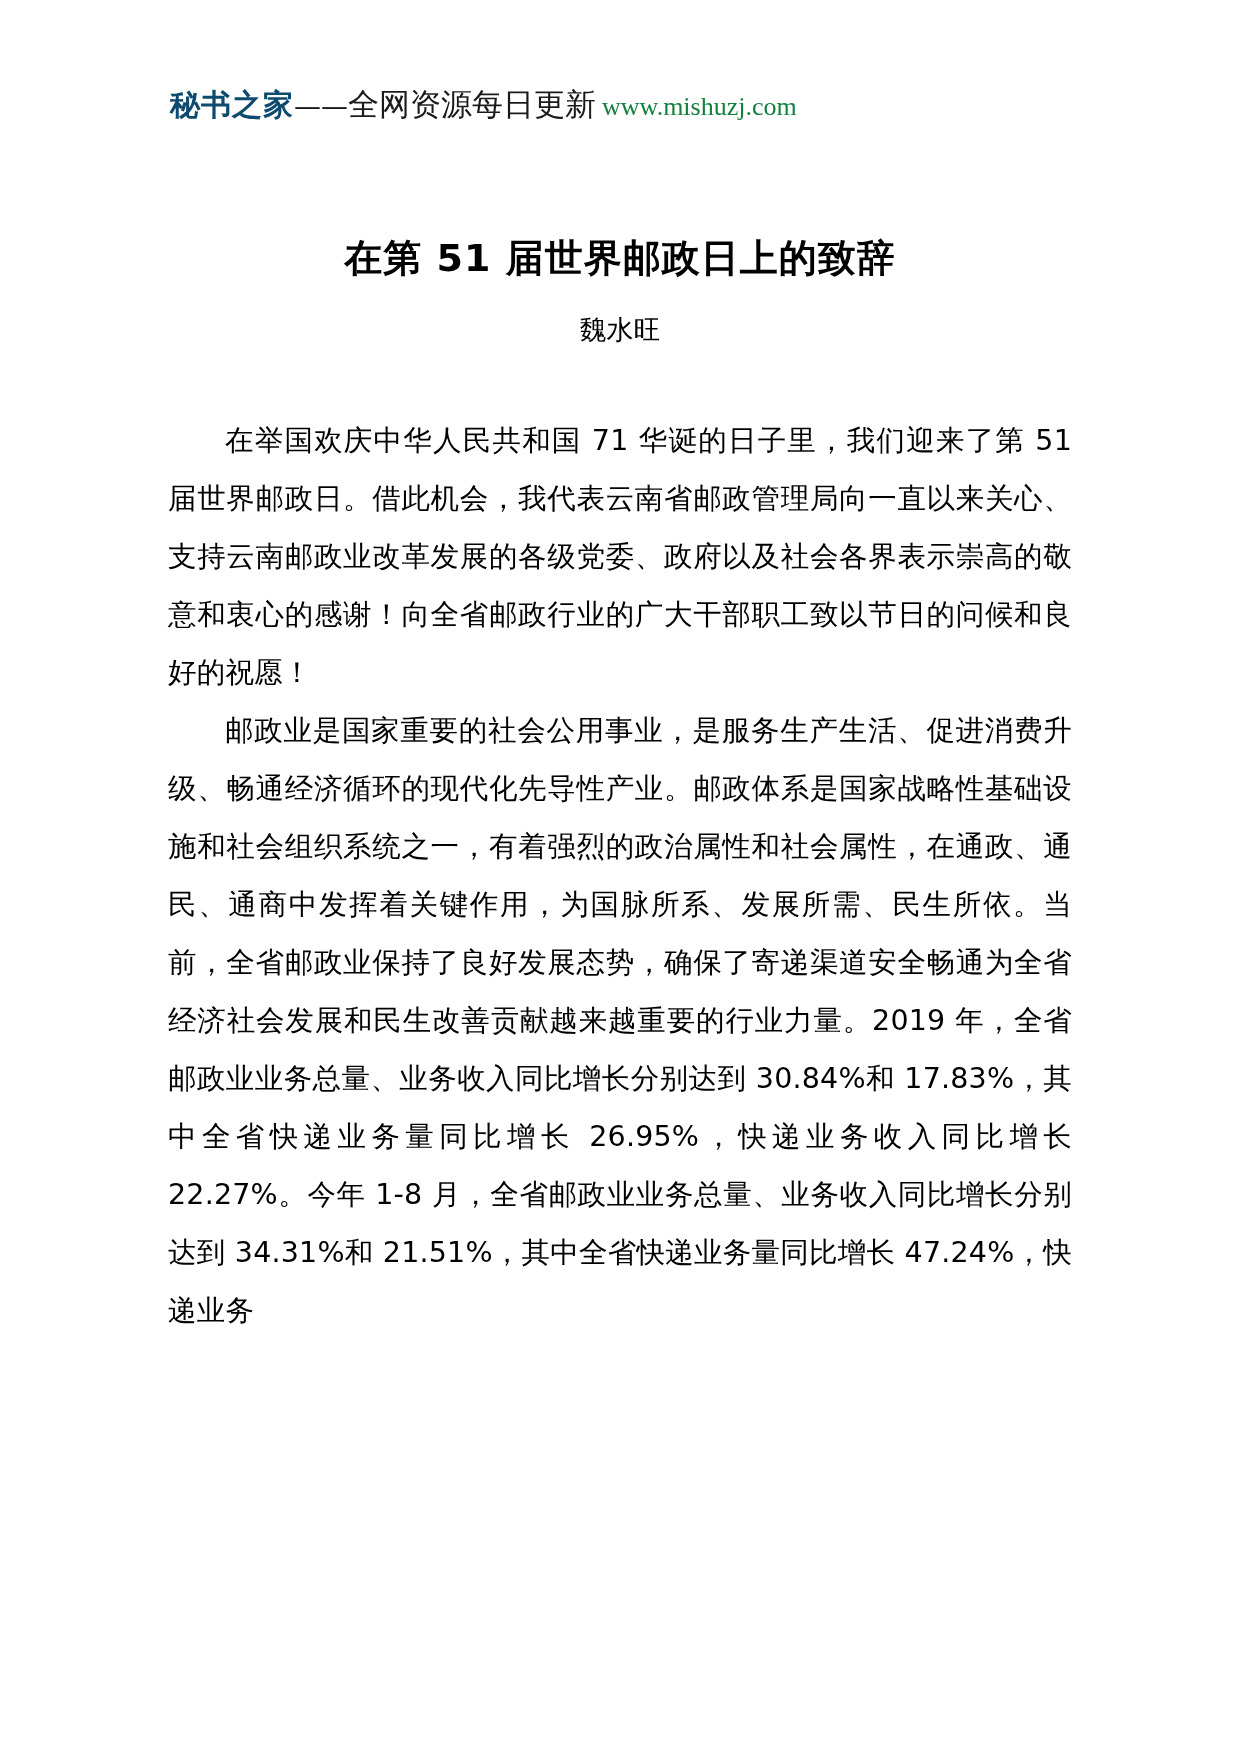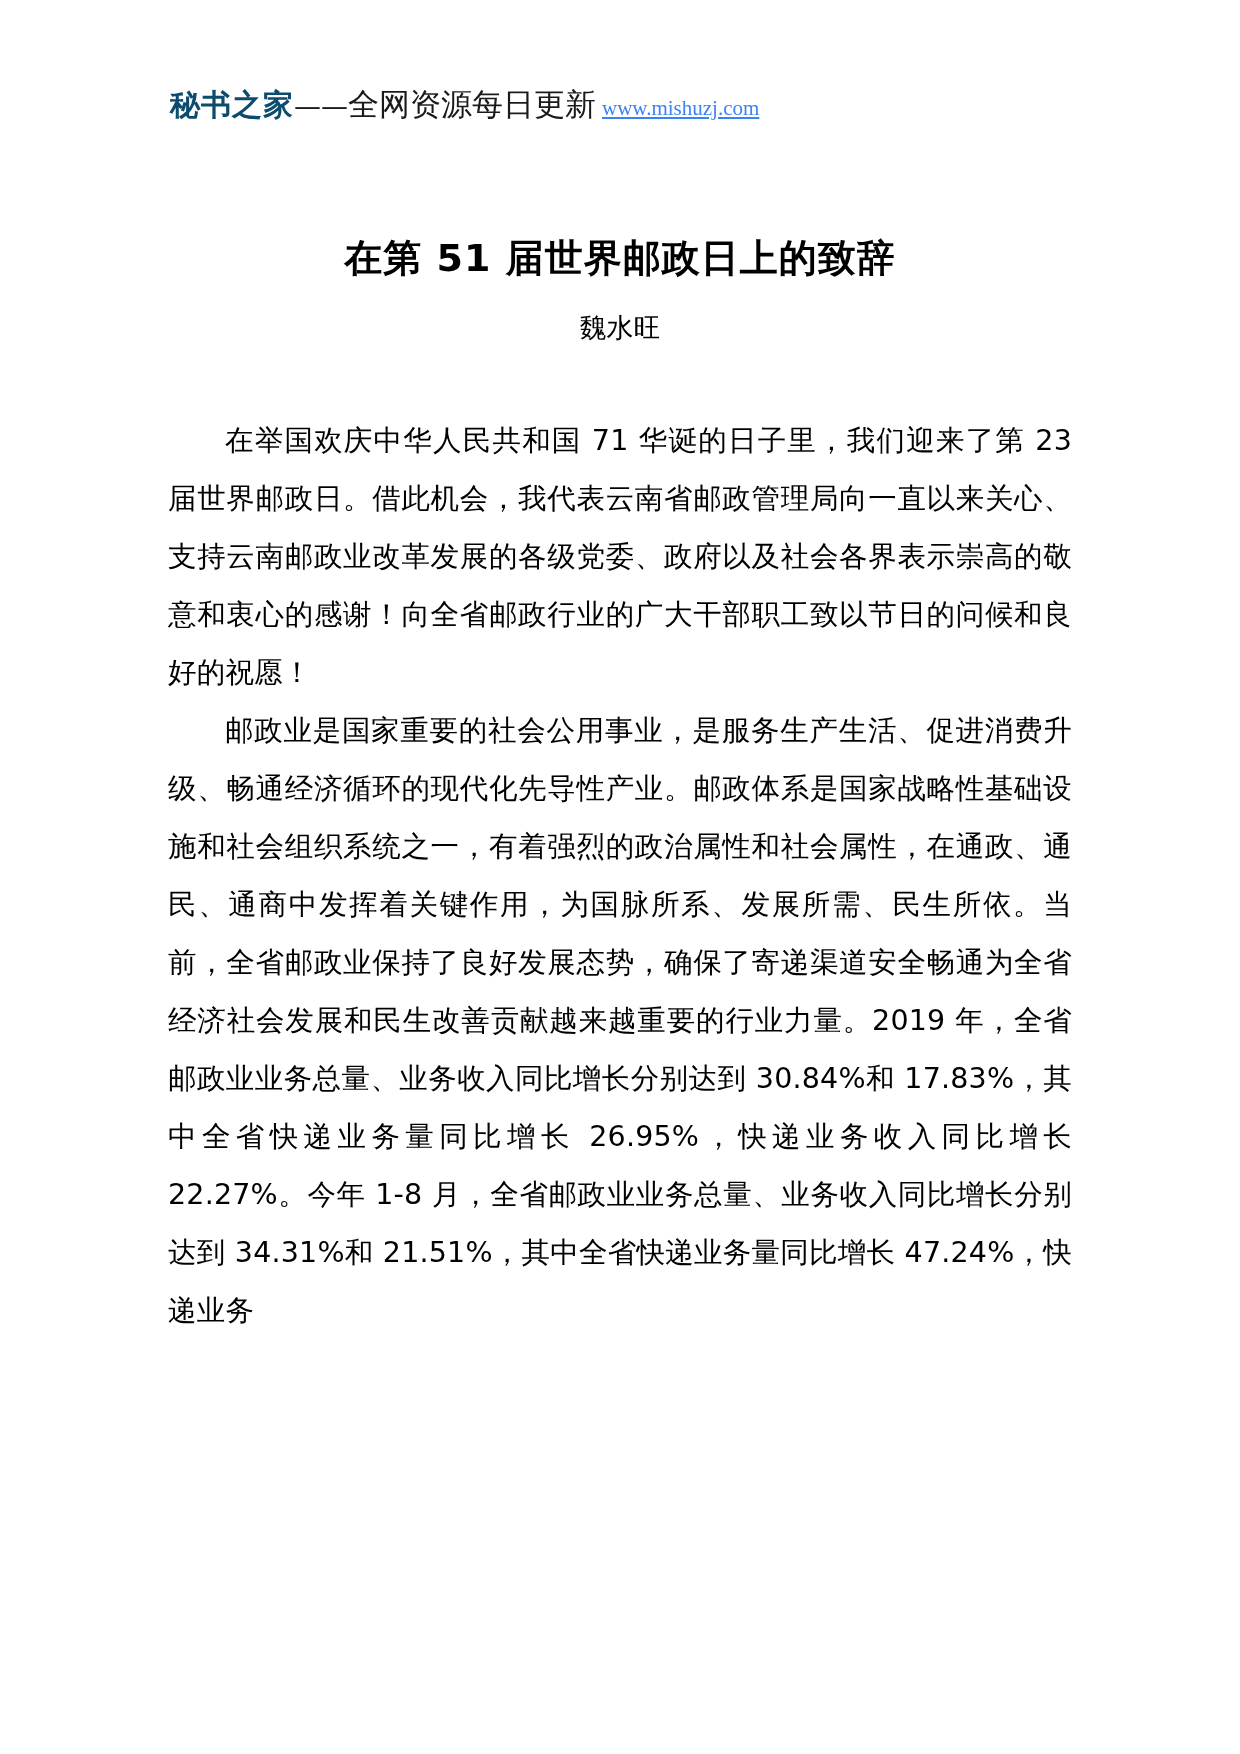--- a/index.html
+++ b/index.html
@@ -40,38 +40,37 @@
     color: #1a1a1a;
     font-family: "DejaVu Sans", sans-serif;
     font-size: 27px;
   }
   .watermark .tagline {
     color: #1a1a1a;
     font-family: "DejaVu Sans", sans-serif;
     font-size: 31px;
   }
   .watermark .site {
-    color: #3b82f6;
+    color: #15803d;
     font-family: "Liberation Serif", serif;
-    font-size: 21px;
+    font-size: 26px;
     margin-left: 6px;
-    text-decoration: underline;
   }
   .doc-title {
     text-align: center;
     font-family: "DejaVu Sans", sans-serif;
     font-weight: bold;
     font-size: 38px;
     letter-spacing: 1px;
     margin: 110px 0 0 0;
     line-height: 1.35;
   }
   .doc-author {
     text-align: center;
-    font-family: Liberation Mono, monospace;
+    font-family: Liberation Serif, serif;
     font-size: 27px;
     margin: 28px 0 0 0;
     line-height: 1.4;
   }
   .body-text {
     margin-top: 62px;
   }
   .para {
     font-family: "DejaVu Sans", sans-serif;
     font-size: 28.5px;
@@ -89,17 +88,17 @@
 <div class="page">
 
   <div class="watermark">
     <span class="brand">秘书之家</span><span class="dash">——</span><span class="tagline">全网资源每日更新</span><span class="site">www.mishuzj.com</span>
   </div>
 
   <h1 class="doc-title">在第 51 届世界邮政日上的致辞</h1>
   <div class="doc-author">魏水旺</div>
 
   <div class="body-text">
-    <p class="para">在举国欢庆中华人民共和国 71 华诞的日子里，我们迎来了第 23 届世界邮政日。借此机会，我代表云南省邮政管理局向一直以来关心、支持云南邮政业改革发展的各级党委、政府以及社会各界表示崇高的敬意和衷心的感谢！向全省邮政行业的广大干部职工致以节日的问候和良好的祝愿！</p>
+    <p class="para">在举国欢庆中华人民共和国 71 华诞的日子里，我们迎来了第 51 届世界邮政日。借此机会，我代表云南省邮政管理局向一直以来关心、支持云南邮政业改革发展的各级党委、政府以及社会各界表示崇高的敬意和衷心的感谢！向全省邮政行业的广大干部职工致以节日的问候和良好的祝愿！</p>
     <p class="para">邮政业是国家重要的社会公用事业，是服务生产生活、促进消费升级、畅通经济循环的现代化先导性产业。邮政体系是国家战略性基础设施和社会组织系统之一，有着强烈的政治属性和社会属性，在通政、通民、通商中发挥着关键作用，为国脉所系、发展所需、民生所依。当前，全省邮政业保持了良好发展态势，确保了寄递渠道安全畅通为全省经济社会发展和民生改善贡献越来越重要的行业力量。2019 年，全省邮政业业务总量、业务收入同比增长分别达到 30.84%和 17.83%，其中全省快递业务量同比增长 26.95%，快递业务收入同比增长 22.27%。今年 1-8 月，全省邮政业业务总量、业务收入同比增长分别达到 34.31%和 21.51%，其中全省快递业务量同比增长 47.24%，快递业务</p>
   </div>
 
 </div>
 
 </body></html>

